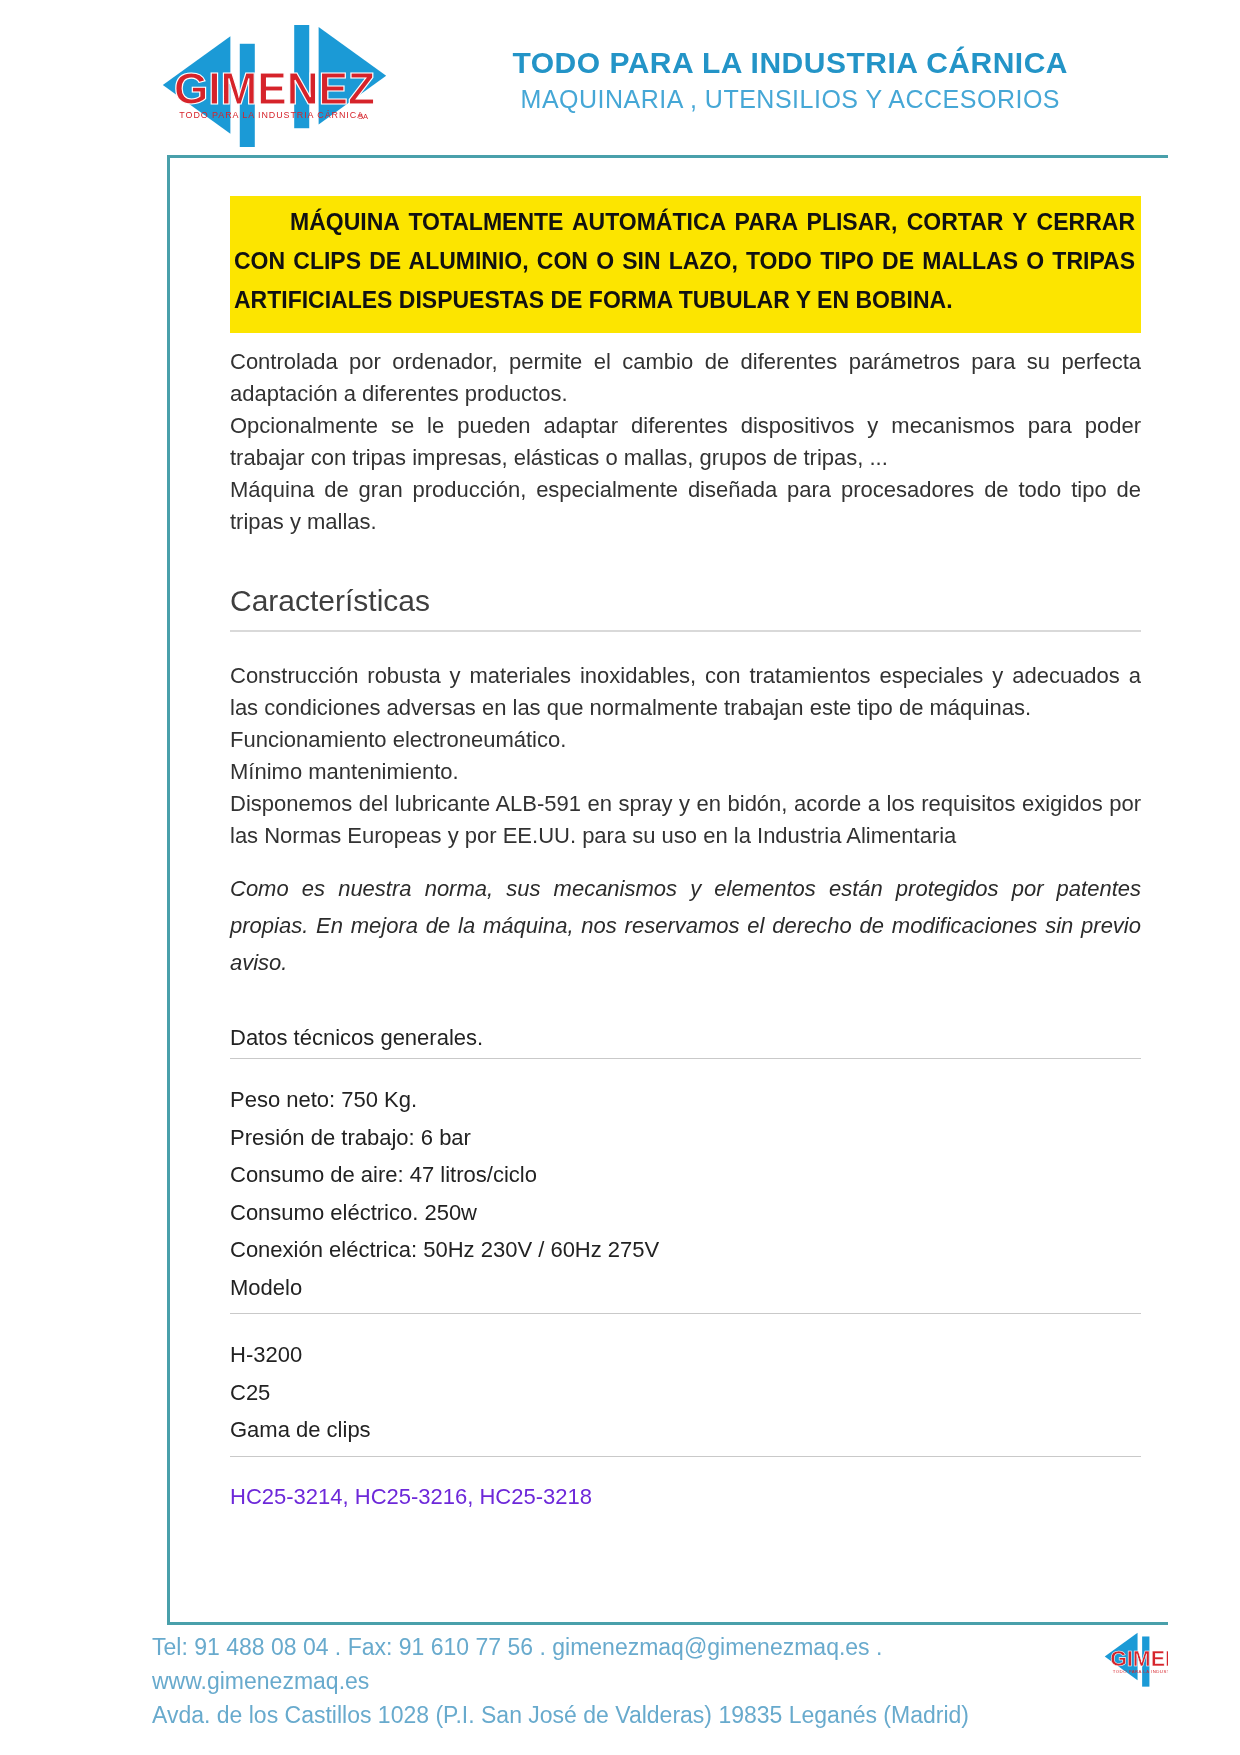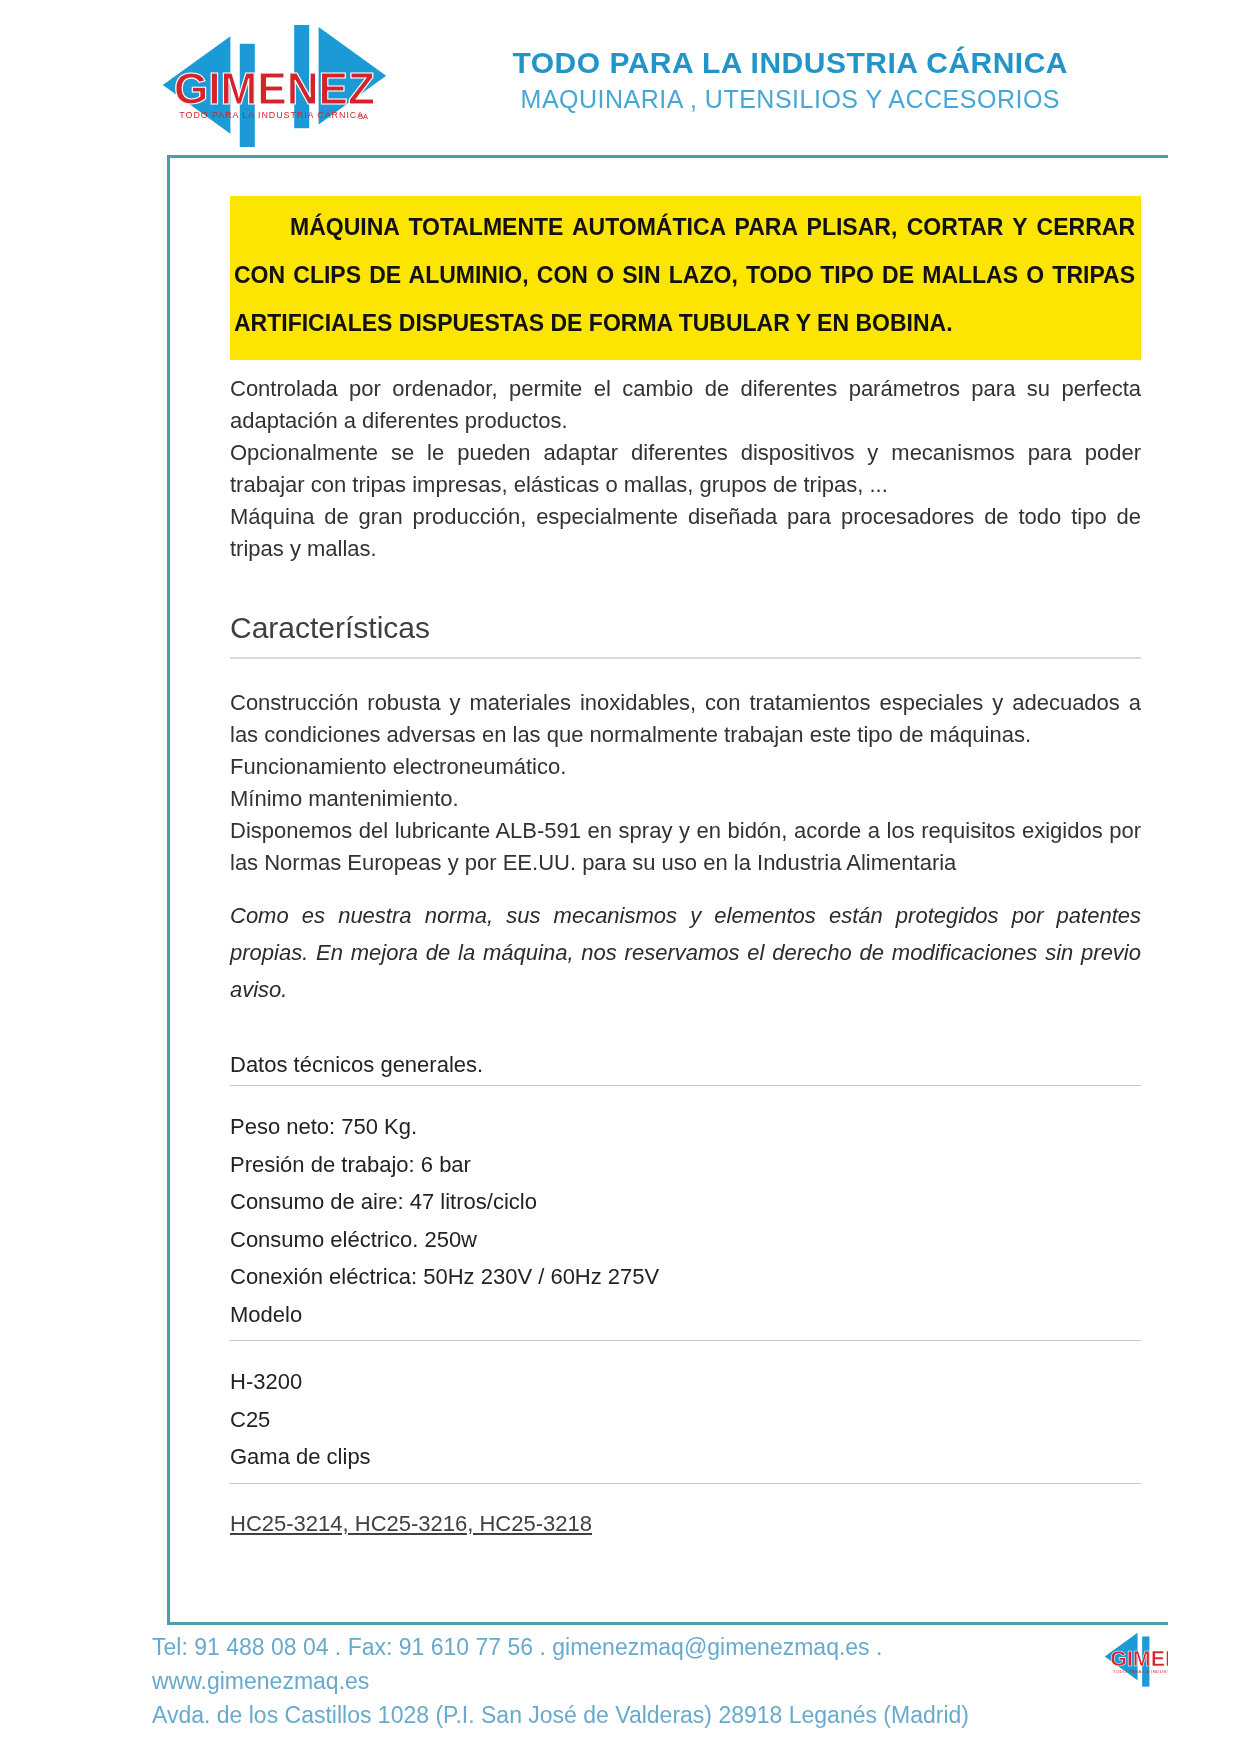--- a/index.html
+++ b/index.html
@@ -29,21 +29,21 @@
   }
   
   .content-box{
     position:absolute;left:95px;top:155px;width:1048px;height:1470px;
     border:3px solid #49a0ab;box-sizing:border-box;
     padding:38px 71px 0 60px;
   }
   .highlight{
     background:#fce500;
     font-size:23px;font-weight:bold;color:#111;
-    line-height:48px;text-align:justify;text-indent:56px;
+    line-height:39px;text-align:justify;text-indent:56px;
     margin:0;padding:7px 6px 13px 4px;
   }
   .bodytext{
     font-size:22px;line-height:32px;text-align:justify;color:#323232;
     margin:0;
   }
   .intro{margin-top:13px;}
   .section-title{
     font-size:30px;font-weight:400;color:#3f3f3f;
     margin:46px 0 0 0;padding:0 0 12px 0;
@@ -56,21 +56,21 @@
     text-align:justify;color:#2b2b2b;margin:18px 0 0 0;
   }
   .tech-heading{
     font-size:22px;font-weight:400;color:#222;
     margin:44px 0 0 0;padding:0 0 7px 0;
     border-bottom:1px solid #c9c9c9;
   }
   .linelist{margin:22px 0 0 0;padding:0;list-style:none;
     font-size:22px;line-height:37.5px;color:#222;}
   .rule{border:none;border-top:1px solid #c9c9c9;margin:7px 0 0 0;height:0;}
-  .clips-range{font-size:22px;color:#404040;margin:27px 0 0 0;text-decoration:underline;}
+  .clips-range{font-size:22px;color:#6d28d9;margin:27px 0 0 0;}
   
   .footer-text{
     position:absolute;left:80px;top:1630px;width:900px;
     font-size:23px;line-height:34px;color:#68aacd;
   }
   .footer-logo{position:absolute;left:1030px;top:1626px;width:114px;height:62px;}
 </style>
 </head>
 <body>
 
@@ -132,21 +132,21 @@
       <li>Gama de clips</li>
     </ul>
     <hr class="rule">
 
     <p class="clips-range">HC25-3214, HC25-3216, HC25-3218</p>
 
   </div>
 
   <div class="footer-text">
     <div>Tel: 91 488 08 04 . Fax: 91 610 77 56 . gimenezmaq@gimenezmaq.es . www.gimenezmaq.es</div>
-    <div>Avda. de los Castillos 1028 (P.I. San José de Valderas) 28918 Leganés (Madrid)</div>
+    <div>Avda. de los Castillos 1028 (P.I. San José de Valderas) 19835 Leganés (Madrid)</div>
   </div>
 
   <div class="footer-logo">
     <svg class="logo-svg" viewBox="0 0 250 130">
       <polygon points="78,12 78,116 6,64" fill="#1b9ad6"></polygon>
       <rect x="88" y="20" width="16" height="110" fill="#1b9ad6"></rect>
       <rect x="146" y="0" width="16" height="110" fill="#1b9ad6"></rect>
       <polygon points="172,2 172,106 244,54" fill="#1b9ad6"></polygon>
       <text x="125" y="84" text-anchor="middle" font-size="47" font-weight="bold" fill="#d6232a" stroke="#ffffff" stroke-width="1.2">GIMENEZ</text>
       <text x="122" y="99" text-anchor="middle" font-size="9.5" letter-spacing="1" fill="#d6232a">TODO PARA LA INDUSTRIA CÁRNICA</text>

